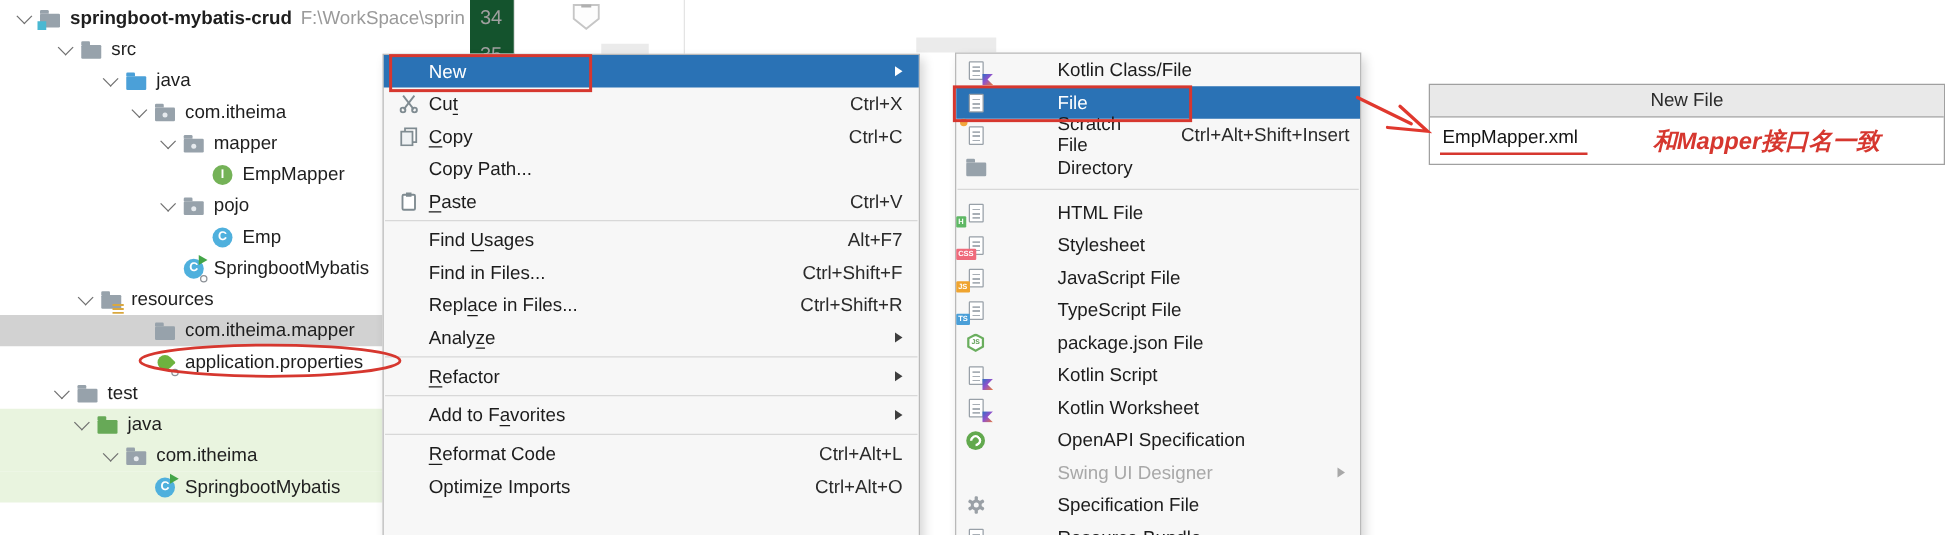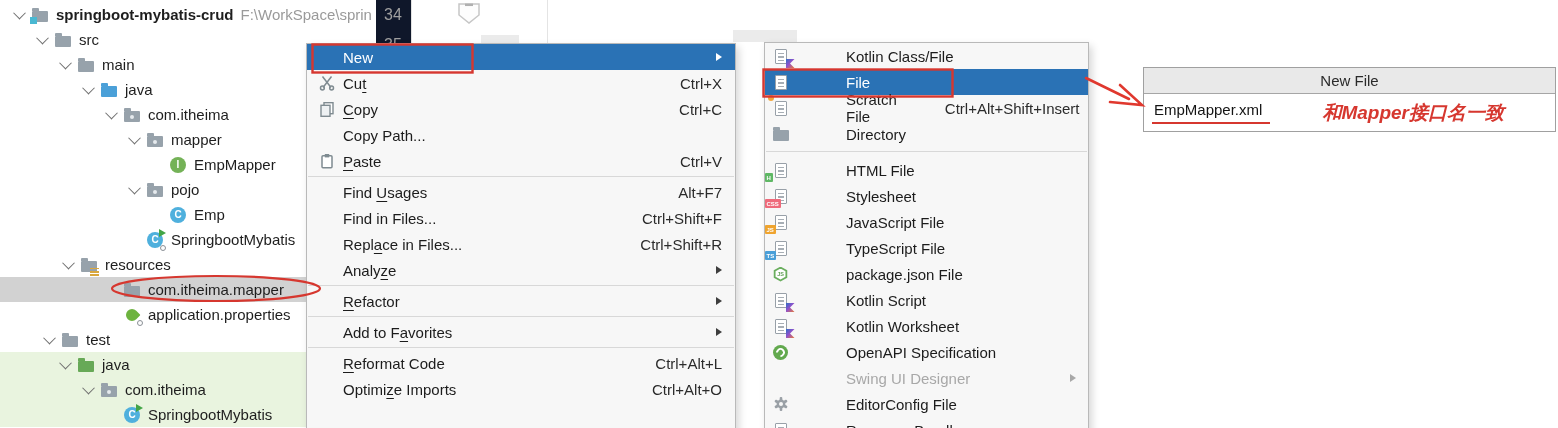--- a/index.html
+++ b/index.html
@@ -52,21 +52,21 @@
   .sdot{position:absolute;left:-3px;top:-4px;width:6px;height:6px;border-radius:50%;background:#f2a63c;}
   .hexo{width:15px;height:15px;background:#6aae5e;clip-path:polygon(50% 0,95% 25%,95% 75%,50% 100%,5% 75%,5% 25%);
         display:flex;align-items:center;justify-content:center;}
   .hexi{width:11px;height:11px;background:#fff;clip-path:polygon(50% 0,95% 25%,95% 75%,50% 100%,5% 75%,5% 25%);
         display:flex;align-items:center;justify-content:center;font:700 5.5px "Liberation Sans",sans-serif;color:#5d9e52;}
   .oa{width:15px;height:15px;border-radius:50%;background:#62a94e;position:relative;}
   .oa::after{content:'';position:absolute;inset:3px;border-radius:50%;border:2px solid #fff;
              border-left-color:transparent;transform:rotate(-45deg);box-sizing:border-box;}
 
   
-  #gutter{position:absolute;left:376px;top:0;width:35px;height:43px;background:#0f172a;border-right:1px solid #e2e2e2;
+  #gutter{position:absolute;left:376px;top:0;width:35px;height:43px;background:#14532d;border-right:1px solid #e2e2e2;
           color:#9f9f9f;font-size:16px;}
   #gutter .ln{position:absolute;left:8px;}
   #fold-marker{position:absolute;left:456px;top:2px;}
   .ghost{position:absolute;background:#ebebeb;}
   #vline{position:absolute;left:547px;top:0;width:1px;height:43px;background:#e4e4e4;}
 
   
   .menu{position:absolute;background:#f7f7f7;border:1px solid #b9b9b9;box-shadow:3px 4px 8px rgba(0,0,0,.16);
         font-size:15px;color:#1c1c1c;z-index:10;box-sizing:border-box;}
   #ctx{left:306px;top:43px;width:430px;height:392px;}
@@ -124,37 +124,28 @@
       <div class="trow" style="padding-left: 8px;">
         <span class="chevbox">
           <span class="chev"></span>
         </span>
         <span class="icn">
           <span class="folder project"></span>
         </span>
         <span class="lbl bold">springboot-mybatis-crud</span>
         <span class="suffix">F:\WorkSpace\sprin</span>
       </div>
-      <div class="trow" style="padding-left: 31px;">
+      <div class="trow" style="padding-left: 41px;">
         <span class="chevbox">
           <span class="chev"></span>
         </span>
         <span class="icn">
           <span class="folder"></span>
         </span>
         <span class="lbl">src</span>
-      </div>
-      <div class="trow" style="padding-left: 54px;">
-        <span class="chevbox">
-          <span class="chev"></span>
-        </span>
-        <span class="icn">
-          <span class="folder"></span>
-        </span>
-        <span class="lbl">main</span>
       </div>
       <div class="trow" style="padding-left: 77px;">
         <span class="chevbox">
           <span class="chev"></span>
         </span>
         <span class="icn">
           <span class="folder blue"></span>
         </span>
         <span class="lbl">java</span>
       </div>
@@ -486,21 +477,21 @@
               <g fill="#9aa0a6">
                 <rect x="6.7" y="1" width="2.6" height="14" rx="1"></rect>
                 <rect x="6.7" y="1" width="2.6" height="14" rx="1" transform="rotate(60 8 8)"></rect>
                 <rect x="6.7" y="1" width="2.6" height="14" rx="1" transform="rotate(120 8 8)"></rect>
                 <circle cx="8" cy="8" r="4.4"></circle>
               </g>
               <circle cx="8" cy="8" r="2" fill="#f7f7f7"></circle>
             </svg>
           </span>
         </span>
-        <span class="lbl">EditorConfig File</span>
+        <span class="lbl">Specification File</span>
       </div>
       <div class="mi">
         <span class="ic">
           <span class="icn">
             <span class="page"></span>
           </span>
         </span>
         <span class="lbl">Resource Bundle</span>
       </div>
     </div>

